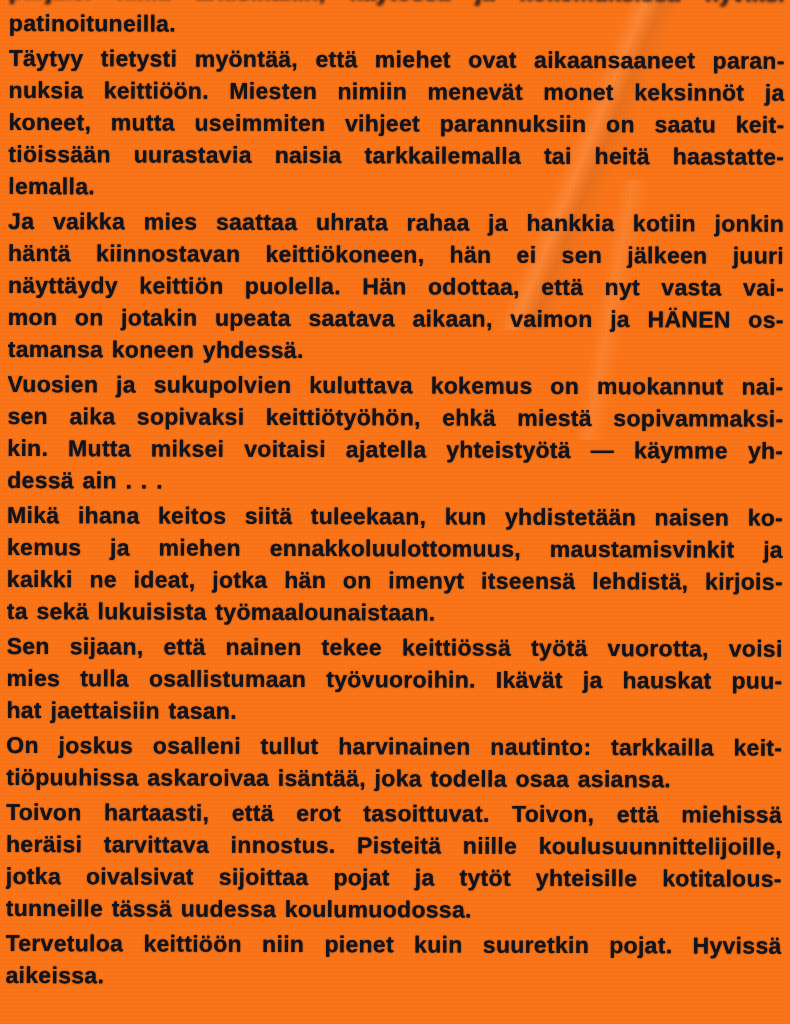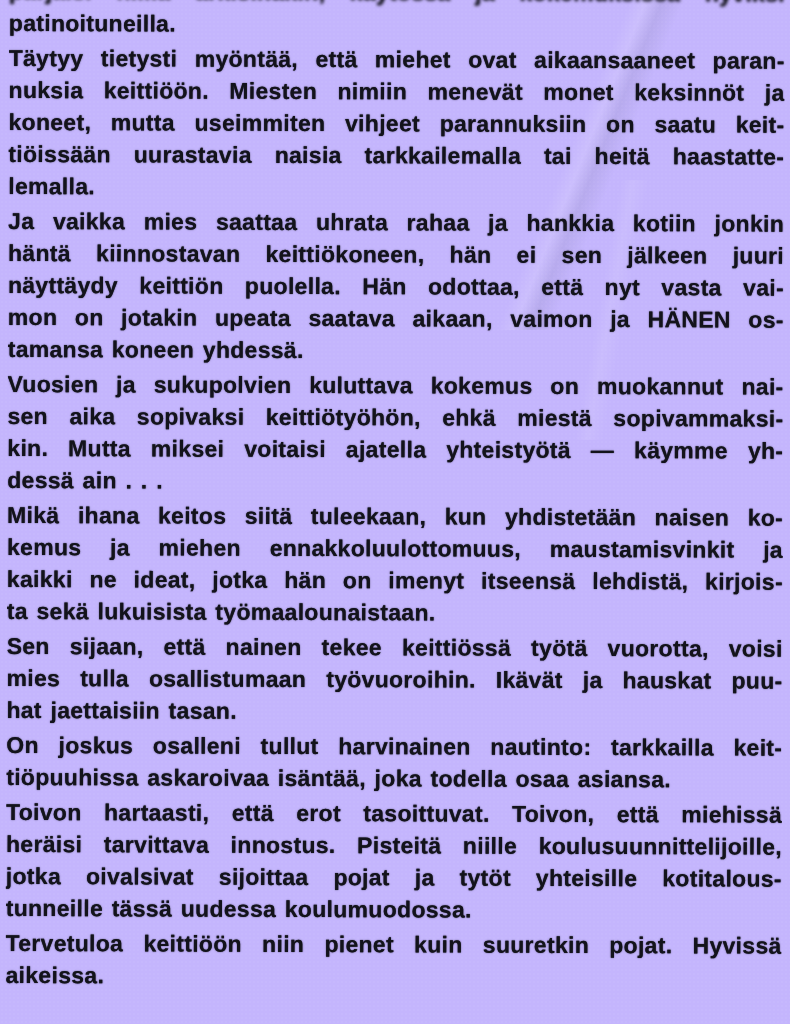--- a/index.html
+++ b/index.html
@@ -5,21 +5,21 @@
   html,body{margin:0;padding:0;background:#1b1f22;}
   .photo{
     position:relative;width:790px;height:1024px;overflow:hidden;
     background:
       linear-gradient(180deg, rgba(22,32,42,.50) 0px, rgba(22,32,42,.16) 24px, rgba(22,32,42,0) 78px),
       linear-gradient(90deg,  rgba(22,32,42,.22) 0px, rgba(22,32,42,0) 30px),
       linear-gradient(270deg, rgba(22,32,42,.18) 0px, rgba(22,32,42,0) 26px),
       linear-gradient(0deg,   rgba(22,32,42,.20) 0px, rgba(22,32,42,0) 64px),
       radial-gradient(120% 92% at 52% 42%, #c4d4d4 0%, #b4c6c8 45%, #a2b6ba 76%, #8ب 100%),
       radial-gradient(120% 92% at 52% 42%, #c4d4d4 0%, #b4c6c8 45%, #a2b6ba 76%, #8ca1a8 100%);
-    background-color:#c4b5fd;
+    background-color:#f97316;
   }
   .grain{
     position:absolute;inset:0;pointer-events:none;
     background-image:radial-gradient(rgba(255,255,255,.07) 1px, transparent 1px);
     background-size:4px 4px;opacity:.55;
   }
   .crease{position:absolute;pointer-events:none;}
   .crease.tr{
     left:380px;top:0;width:410px;height:330px;
     background:linear-gradient(112deg, transparent 46%, rgba(255,255,255,.12) 49%, rgba(30,45,55,.08) 52%, transparent 56%);

